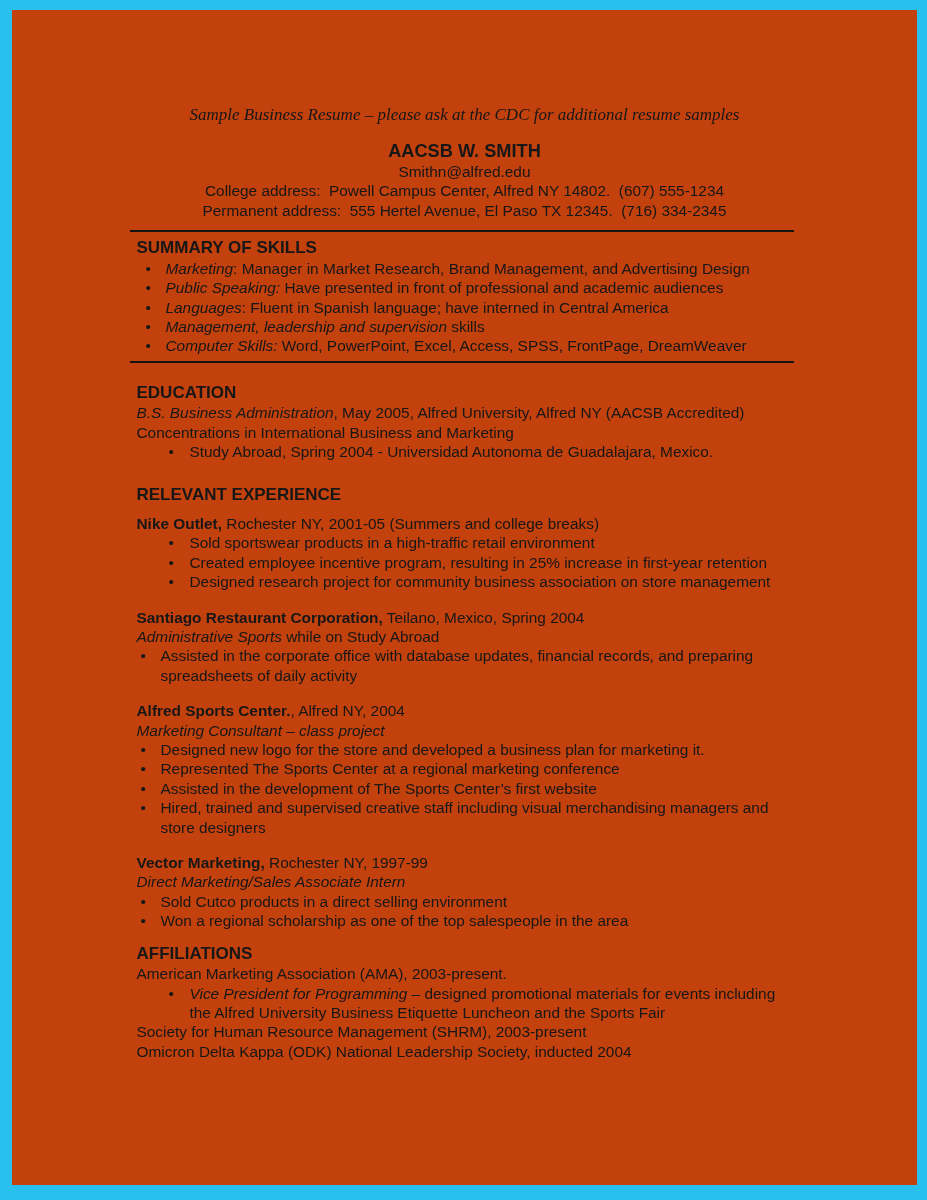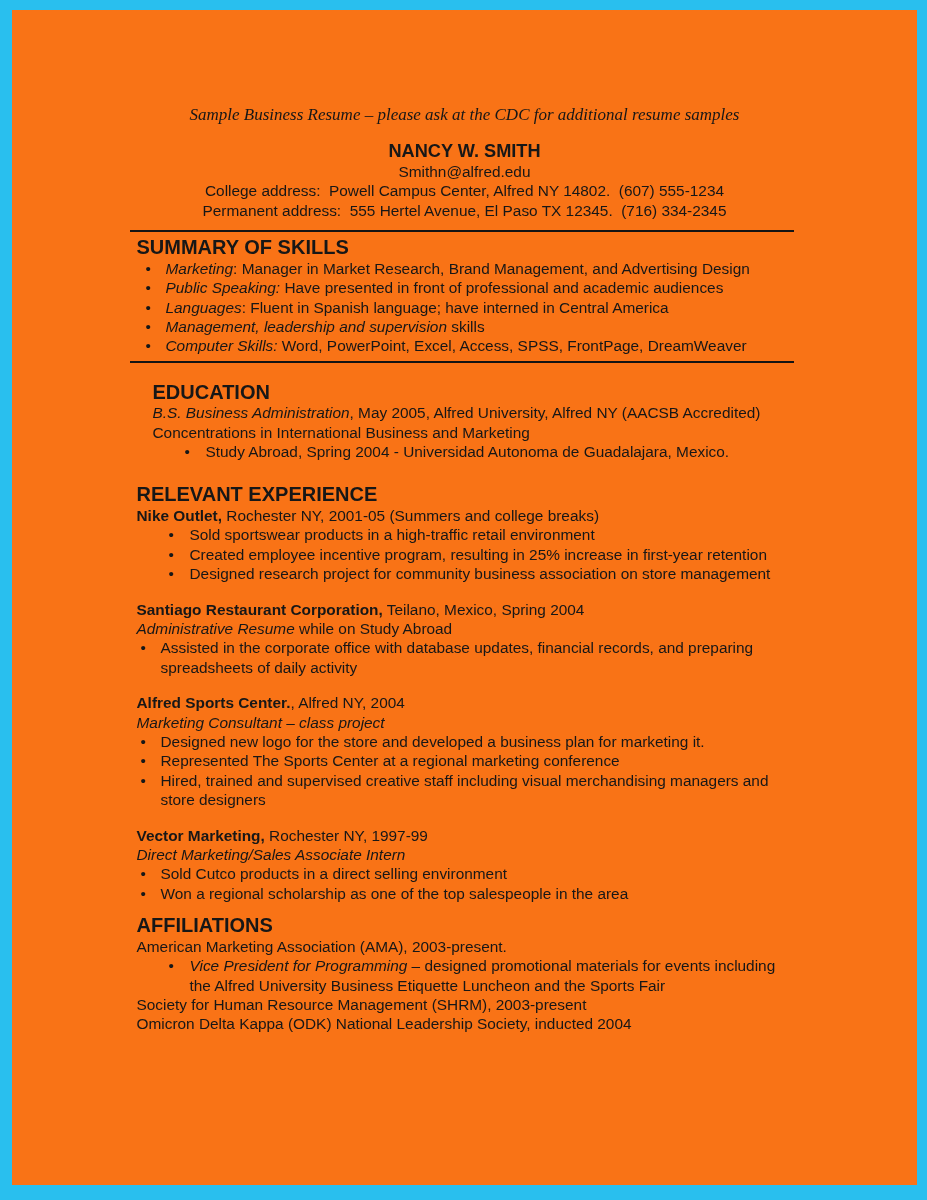--- a/index.html
+++ b/index.html
@@ -9,21 +9,21 @@
     color: #171717;
   }
   .frame {
     width: 927px; height: 1200px;
     box-sizing: border-box;
     background: #29bfee;
     padding: 10px 10px 15px 12px;
   }
   .paper {
     width: 100%; height: 100%;
-    background: #f97316;
+    background: #c2410c;
     overflow: hidden;
   }
   .doc {
     width: 656px;
     margin: 0 auto;
     padding-top: 94px;
     font-size: 15.4px;
     line-height: 19.4px;
   }
   .center { text-align: center; }
@@ -36,21 +36,21 @@
   }
   .name {
     font-weight: bold;
     font-size: 18.2px;
     line-height: 21px;
     margin-top: 16px;
   }
   .hdr-line { white-space: pre-wrap; }
   .sec-title {
     font-weight: bold;
-    font-size: 20px;
+    font-size: 17px;
     line-height: 21.5px;
     margin: 0;
   }
   .rule {
     height: 0;
     border-top: 2.6px solid #141414;
     margin-left: -7px;
     margin-right: -1px;
   }
   .rule-top    { margin-top: 10px; margin-bottom: 5px; }
@@ -58,36 +58,36 @@
   ul { list-style: none; margin: 0; padding: 0; }
   li { position: relative; }
   .ul-skills  li { padding-left: 29px; }
   .ul-skills  li::before { content: "\2022"; position: absolute; left: 9px; }
   .ul-deep    li { padding-left: 53px; }
   .ul-deep    li::before { content: "\2022"; position: absolute; left: 32px; }
   .ul-shallow li { padding-left: 24px; }
   .ul-shallow li::before { content: "\2022"; position: absolute; left: 4px; }
   .it { font-style: italic; }
   .b  { font-weight: bold; }
-  .sec-education  { margin-top: 19px; margin-left: 16px; }
+  .sec-education  { margin-top: 19px; }
   .sec-experience { margin-top: 23px; }
   .sec-affil      { margin-top: 12px; }
   .job { margin-top: 16px; }
-  .job-first { margin-top: 0; }
+  .job-first { margin-top: 8px; }
 </style>
 </head>
 <body>
 
 <div class="frame">
   <div class="paper">
     <div class="doc">
 
       <div class="note center">Sample Business Resume – please ask at the CDC for additional resume samples</div>
       <div class="center">
-        <div class="name">NANCY W. SMITH</div>
+        <div class="name">AACSB W. SMITH</div>
         <div>Smithn@alfred.edu</div>
         <div class="hdr-line">College address:  Powell Campus Center, Alfred NY 14802.  (607) 555-1234</div>
         <div class="hdr-line">Permanent address:  555 Hertel Avenue, El Paso TX 12345.  (716) 334-2345</div>
       </div>
 
       <div class="rule rule-top"></div>
       <section>
         <h2 class="sec-title">SUMMARY OF SKILLS</h2>
         <ul class="ul-skills">
           <li><span class="it">Marketing</span><span>:  Manager in Market Research, Brand Management, and Advertising Design</span></li>
@@ -115,32 +115,33 @@
           <div><span class="b">Nike Outlet,</span><span> Rochester NY, 2001-05 (Summers and college breaks)</span></div>
           <ul class="ul-deep">
             <li>Sold sportswear products in a high-traffic retail environment</li>
             <li>Created employee incentive program, resulting in 25% increase in first-year retention</li>
             <li>Designed research project for community business association on store management</li>
           </ul>
         </div>
 
         <div class="job">
           <div><span class="b">Santiago Restaurant Corporation,</span><span> Teilano, Mexico, Spring 2004</span></div>
-          <div><span class="it">Administrative Resume</span><span> while on Study Abroad</span></div>
+          <div><span class="it">Administrative Sports</span><span> while on Study Abroad</span></div>
           <ul class="ul-shallow">
             <li>Assisted in the corporate office with database updates, financial records, and preparing spreadsheets of daily activity</li>
           </ul>
         </div>
 
         <div class="job">
           <div><span class="b">Alfred Sports Center.</span><span>, Alfred NY, 2004</span></div>
           <div><span class="it">Marketing Consultant – class project</span><span></span></div>
           <ul class="ul-shallow">
             <li>Designed new logo for the store and developed a business plan for marketing it.</li>
             <li>Represented The Sports Center at a regional marketing conference</li>
+            <li>Assisted in the development of The Sports Center’s first website</li>
             <li>Hired, trained and supervised creative staff including visual merchandising managers and store designers</li>
           </ul>
         </div>
 
         <div class="job">
           <div><span class="b">Vector Marketing,</span><span> Rochester NY, 1997-99</span></div>
           <div><span class="it">Direct Marketing/Sales Associate Intern</span><span></span></div>
           <ul class="ul-shallow">
             <li>Sold Cutco products in a direct selling environment</li>
             <li>Won a regional scholarship as one of the top salespeople in the area</li>

